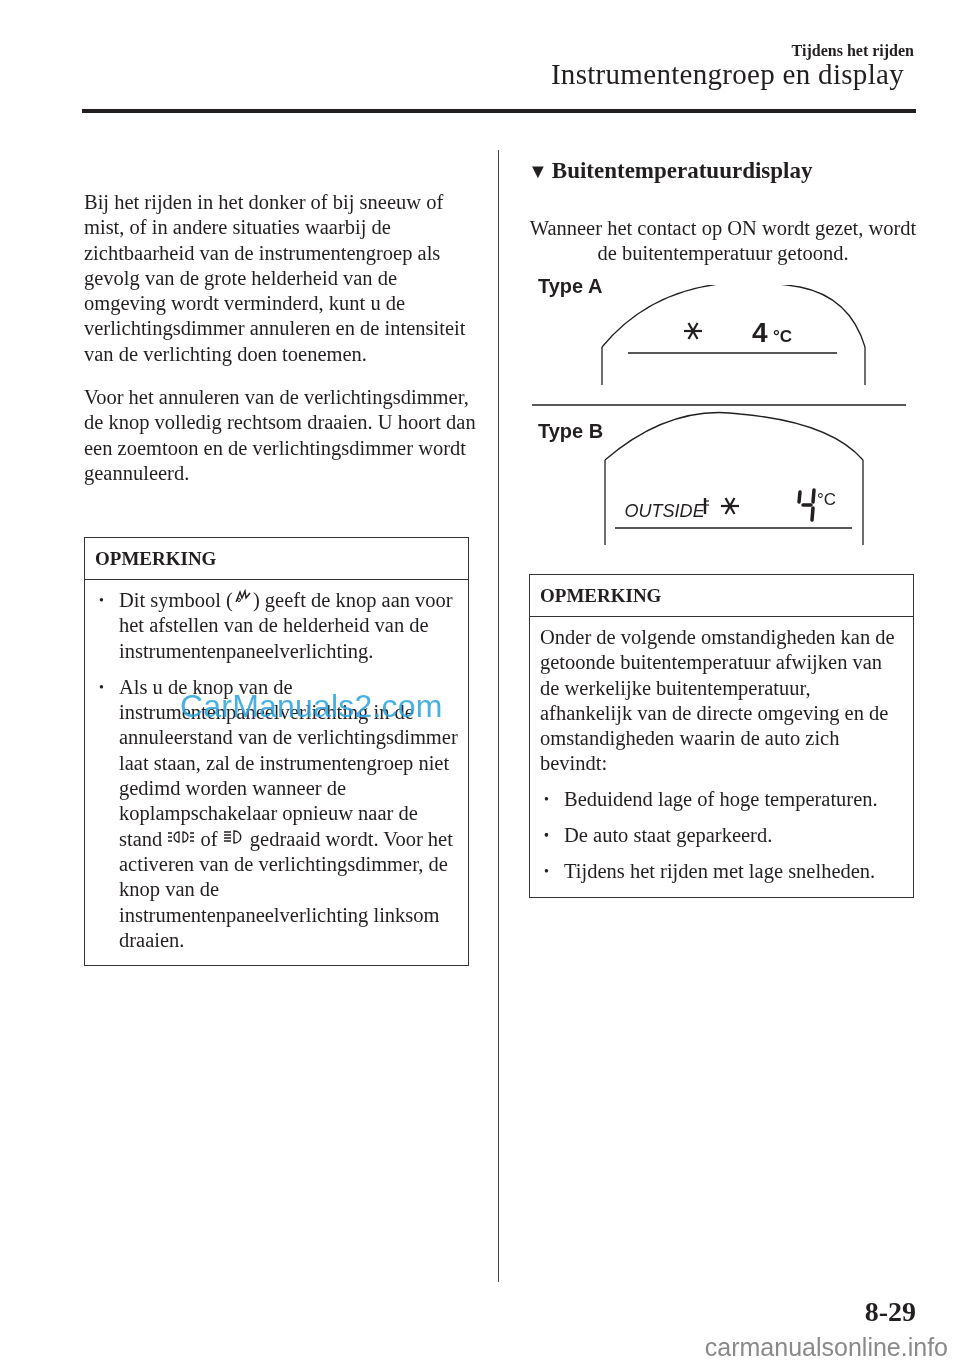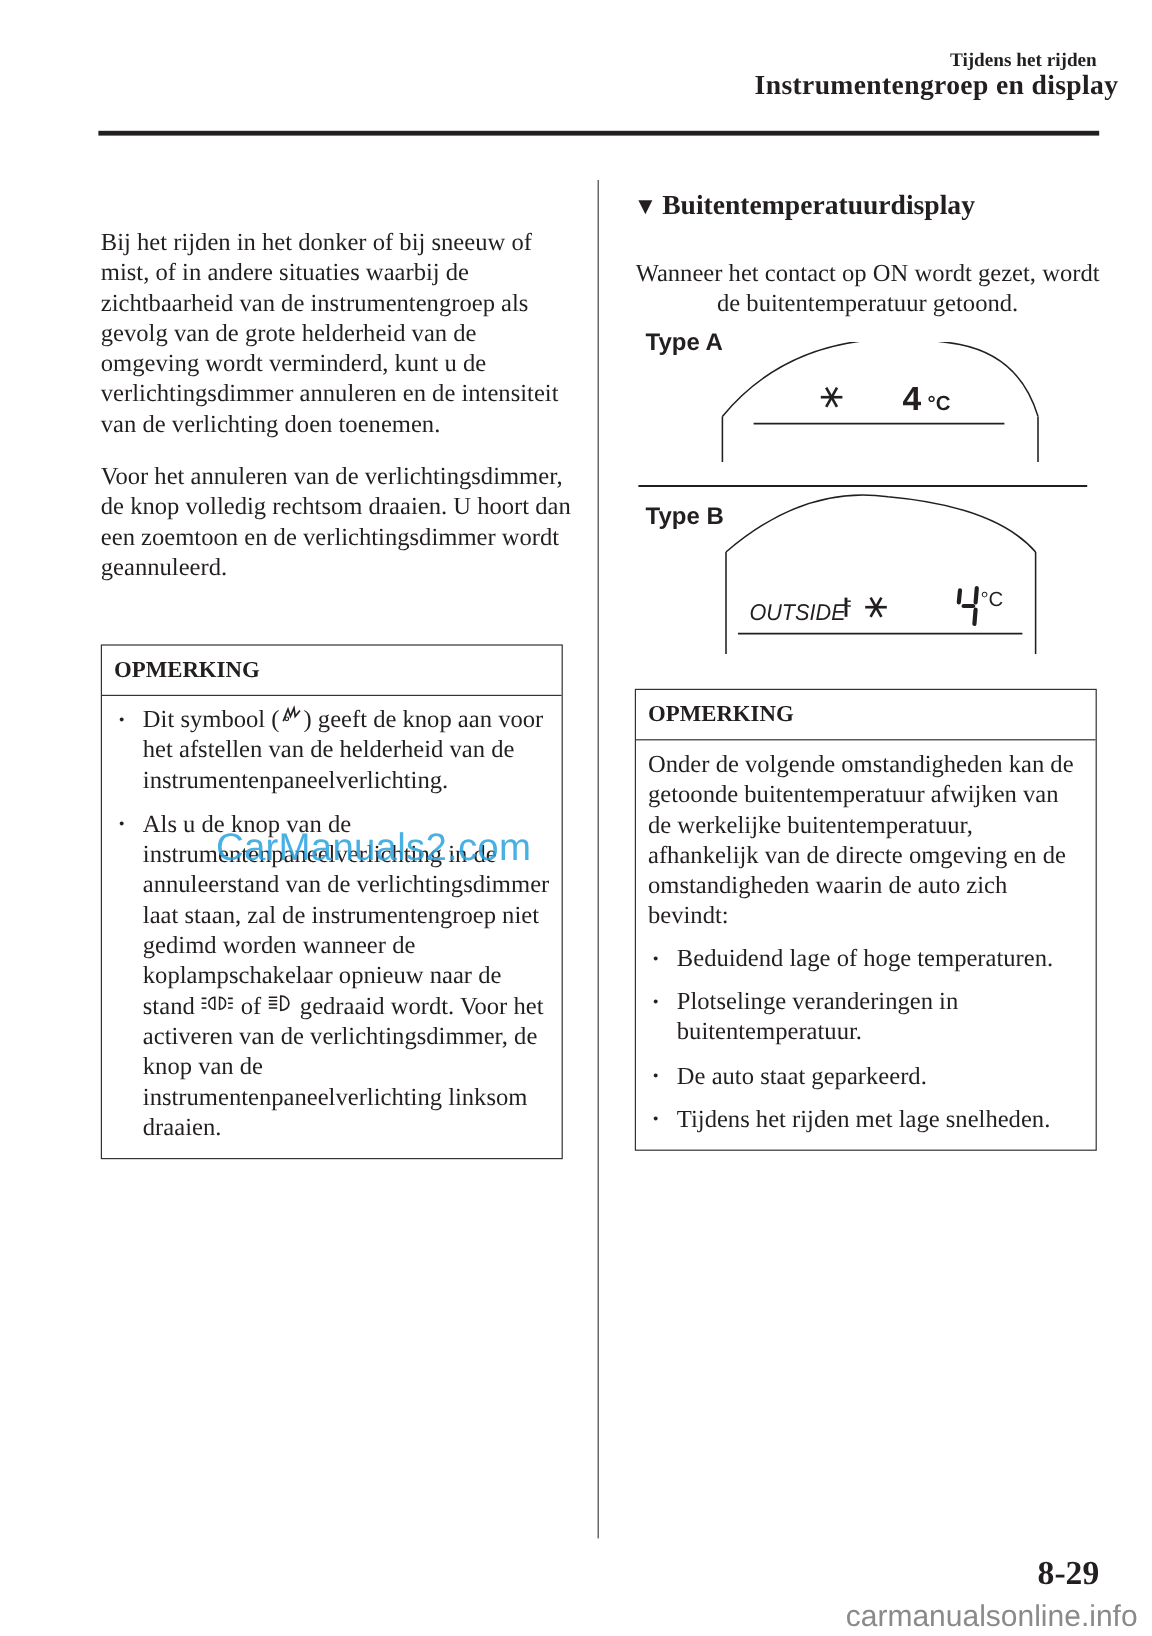--- a/index.html
+++ b/index.html
@@ -1,20 +1,20 @@
 <!DOCTYPE html>
 <html><head>
 <meta charset="utf-8">
 <style>
   html, body { margin: 0; padding: 0; background: #ffffff; }
   body { width: 960px; height: 1363px; position: relative; overflow: hidden;
          font-family: "Liberation Serif", "DejaVu Serif", serif; color: #231f20; }
   .abs { position: absolute; }
   .hdr-sub { right: 46px; top: 42px; font-size: 16px; font-weight: bold; }
-  .hdr-title { right: 28px; top: 58px; font-size: 23px; font-weight: bold; letter-spacing: 0.3px; }
+  .hdr-title { right: 56px; top: 58px; font-size: 29px; font-weight: normal; letter-spacing: 0.3px; }
   .hdr-rule { left: 82px; width: 834px; top: 109px; height: 4px; background: #231f20; }
   .col-divider { left: 498px; top: 150px; width: 1px; height: 1132px; background: #444; }
   .para { font-size: 20.5px; line-height: 25.3px; }
   .p1 { left: 84px; top: 160px; width: 400px; margin-top: 30px; }
   .p2 { left: 84px; top: 385px; width: 400px; }
   .note { border: 1.5px solid #333; background: #fff; }
   .note-head { font-weight: bold; font-size: 19px; padding: 10px 10px 9px 10px; border-bottom: 1.5px solid #333; }
   .note-body { font-size: 20.5px; line-height: 25.3px; padding: 8px 10px 12px 10px; }
   .note1 { left: 84px; top: 537px; width: 383px; }
   .note2 { left: 529px; top: 574px; width: 383px; }
@@ -128,21 +128,20 @@
 <div class="abs note note2">
   <div class="note-head">OPMERKING</div>
   <div class="note-body">
     <div style="margin-bottom:10px;">Onder de volgende omstandigheden kan de getoonde buitentemperatuur afwijken van de werkelijke buitentemperatuur, afhankelijk van de directe omgeving en de omstandigheden waarin de auto zich bevindt:</div>
     <div class="bullet-item">
       <span class="bullet">•</span>
       <span>Beduidend lage of hoge temperaturen.</span>
     </div>
     <div class="bullet-item">
       <span class="bullet">•</span>
-      <span>Plotselinge veranderingen in buitentemperatuur.</span>
     </div>
     <div class="bullet-item">
       <span class="bullet">•</span>
       <span>De auto staat geparkeerd.</span>
     </div>
     <div class="bullet-item">
       <span class="bullet">•</span>
       <span>Tijdens het rijden met lage snelheden.</span>
     </div>
   </div>

